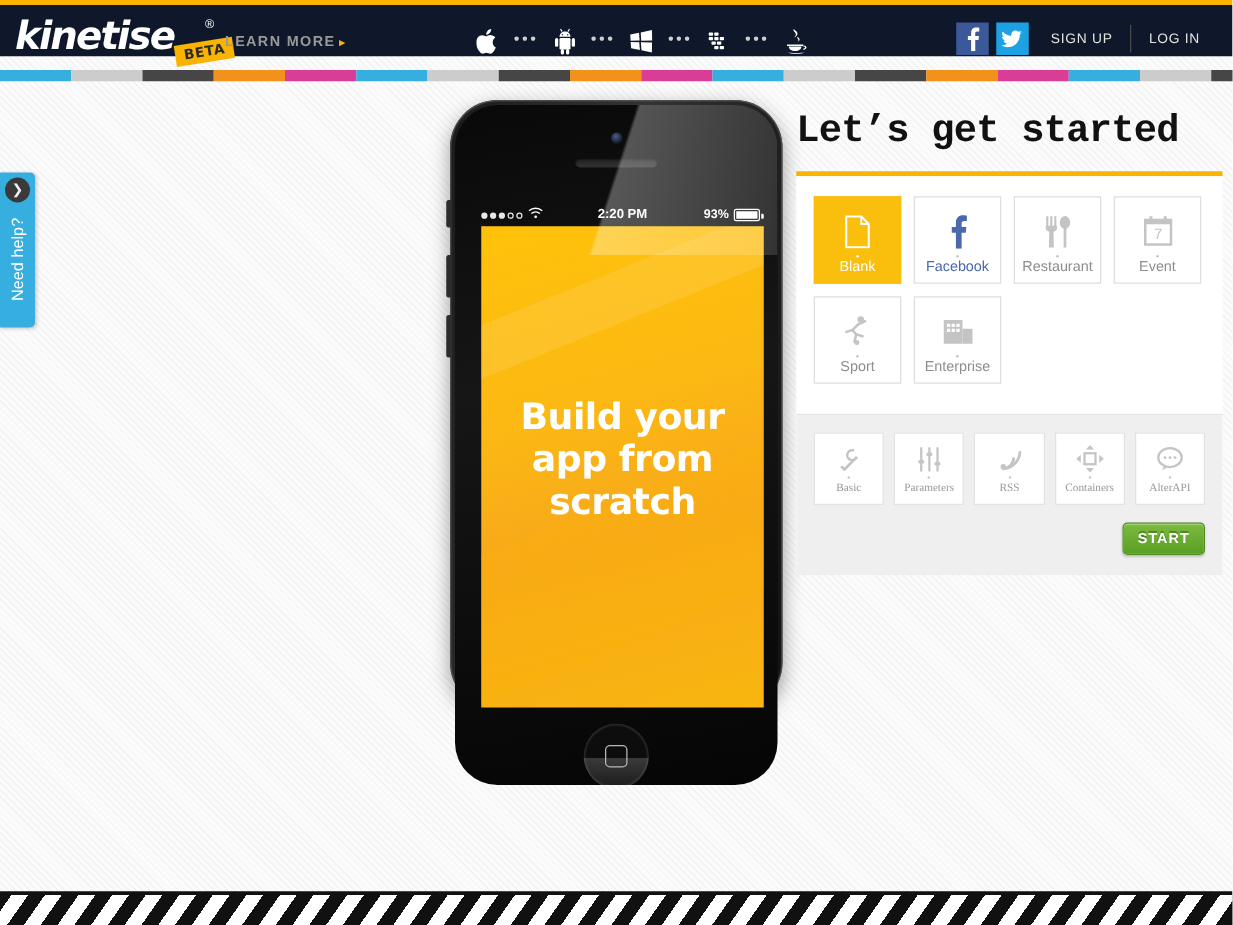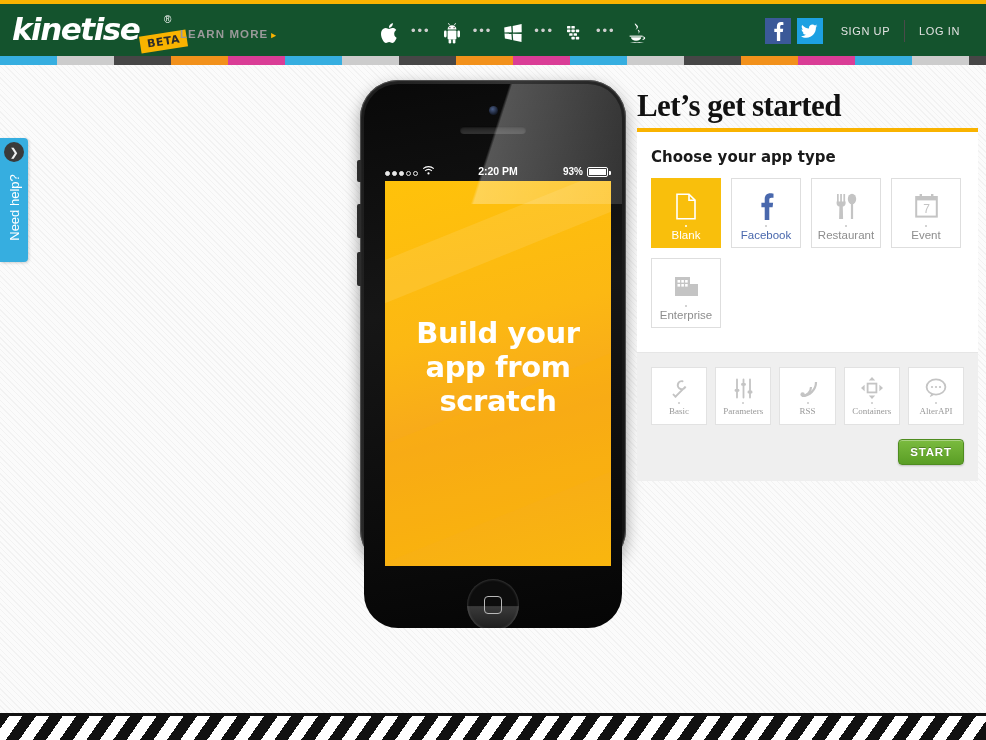--- a/index.html
+++ b/index.html
@@ -17,22 +17,22 @@
   }
 
   
   #top-sliver {
     position: absolute; top: 0; left: 0; width: 986px; height: 4px;
     background: #f9b300;
   }
 
   
   #header {
-    position: absolute; top: 4px; left: 0; width: 986px; height: 60px;
-    background: #14532d;
+    position: absolute; top: 4px; left: 0; width: 986px; height: 41px;
+    background: #0f172a;
   }
   #logo-wrap {
     position: absolute; left: 12px; top: 4px; width: 170px; height: 46px;
   }
   .logo-text {
     font-family: "DejaVu Sans", sans-serif;
     font-size: 31px; font-weight: bold; font-style: italic;
     color: #ffffff; letter-spacing: -1.5px;
     position: absolute; left: 0; top: 3px;
   }
@@ -194,23 +194,23 @@
     position: absolute; left: -3px; background: #2c2c2c;
     width: 4px; border-radius: 2px 0 0 2px;
   }
   #btn-mute { top: 80px; height: 22px; }
   #btn-vol-up { top: 124px; height: 34px; }
   #btn-vol-dn { top: 172px; height: 34px; }
 
   
   #panel { position: absolute; left: 637px; top: 88px; width: 341px; }
   #panel-title {
-    font-family: Liberation Serif, serif;
+    font-family: Liberation Mono, monospace;
     font-size: 31px; font-weight: bold; color: #111111;
-    letter-spacing: -0.6px; padding-bottom: 4px;
+    letter-spacing: -0.6px; padding-bottom: 14px;
   }
   #panel-underline { height: 4px; background: #f9b300; width: 341px; }
   #panel-body { background: #ffffff; width: 341px; }
   #section-apptype { padding: 16px 14px 14px 14px; }
   #section-heading {
     font-family: "DejaVu Sans", sans-serif;
     font-size: 15px; font-weight: bold; color: #1a1a1a; margin-bottom: 12px;
   }
   .tile-row { display: flex; gap: 10px; margin-bottom: 10px; }
   .tile {
@@ -427,21 +427,20 @@
   </div>
 </div>
 
 <div id="panel">
   <div id="panel-title">Let’s get started</div>
   <div id="panel-underline"></div>
 
   <div id="panel-body">
 
     <div id="section-apptype">
-      <div id="section-heading">Choose your app type</div>
 
       <div class="tile-row">
 
         <div class="tile selected">
           <span class="tile-icon">
             <svg width="22" height="27" viewBox="0 0 22 27">
                 <path fill="none" stroke="#fff" stroke-width="1.6" d="M2 1.2h12l6 6v18.6H2z"></path>
                 <path fill="none" stroke="#fff" stroke-width="1.6" d="M14 1.2v6h6"></path>
               </svg>
           </span>
@@ -485,20 +484,36 @@
               <rect x="17" y="1" width="2.4" height="5" fill="#c4c4c4"></rect>
               <text x="12.5" y="19.5" font-family="Liberation Sans, sans-serif" font-size="12" fill="#c4c4c4" text-anchor="middle">7</text>
             </svg>
           </span>
           <span class="tile-dot"></span>
           <span class="tile-label">Event</span>
         </div>
       </div>
 
       <div class="tile-row">
+        <div class="tile">
+          <span class="tile-icon">
+            <svg width="26" height="28" viewBox="0 0 26 28">
+                <g fill="none" stroke="#c4c4c4" stroke-width="2" stroke-linecap="round">
+              <path d="M13.5 8.5L9 13l3 3.5-1.5 6"></path>
+                  <path d="M9 13L4 14.5"></path>
+                  <path d="M12 16.5l5 1.5"></path>
+                  <path d="M13.5 8.5L19 6"></path>
+            </g>
+            <circle cx="15.6" cy="4.6" r="2.6" fill="#c4c4c4"></circle>
+            <circle cx="12.4" cy="23" r="2" fill="#c4c4c4"></circle>
+              </svg>
+          </span>
+          <span class="tile-dot"></span>
+          <span class="tile-label">Sport</span>
+        </div>
 
         <div class="tile">
           <span class="tile-icon">
             <svg width="27" height="23" viewBox="0 0 27 23">
                 <g fill="#c4c4c4">
               <rect x="2" y="2" width="15" height="19"></rect>
                   <rect x="17" y="9" width="8" height="12"></rect>
             </g>
                 <g fill="#ffffff">
               <rect x="4.5" y="5" width="2.6" height="2.6"></rect>

